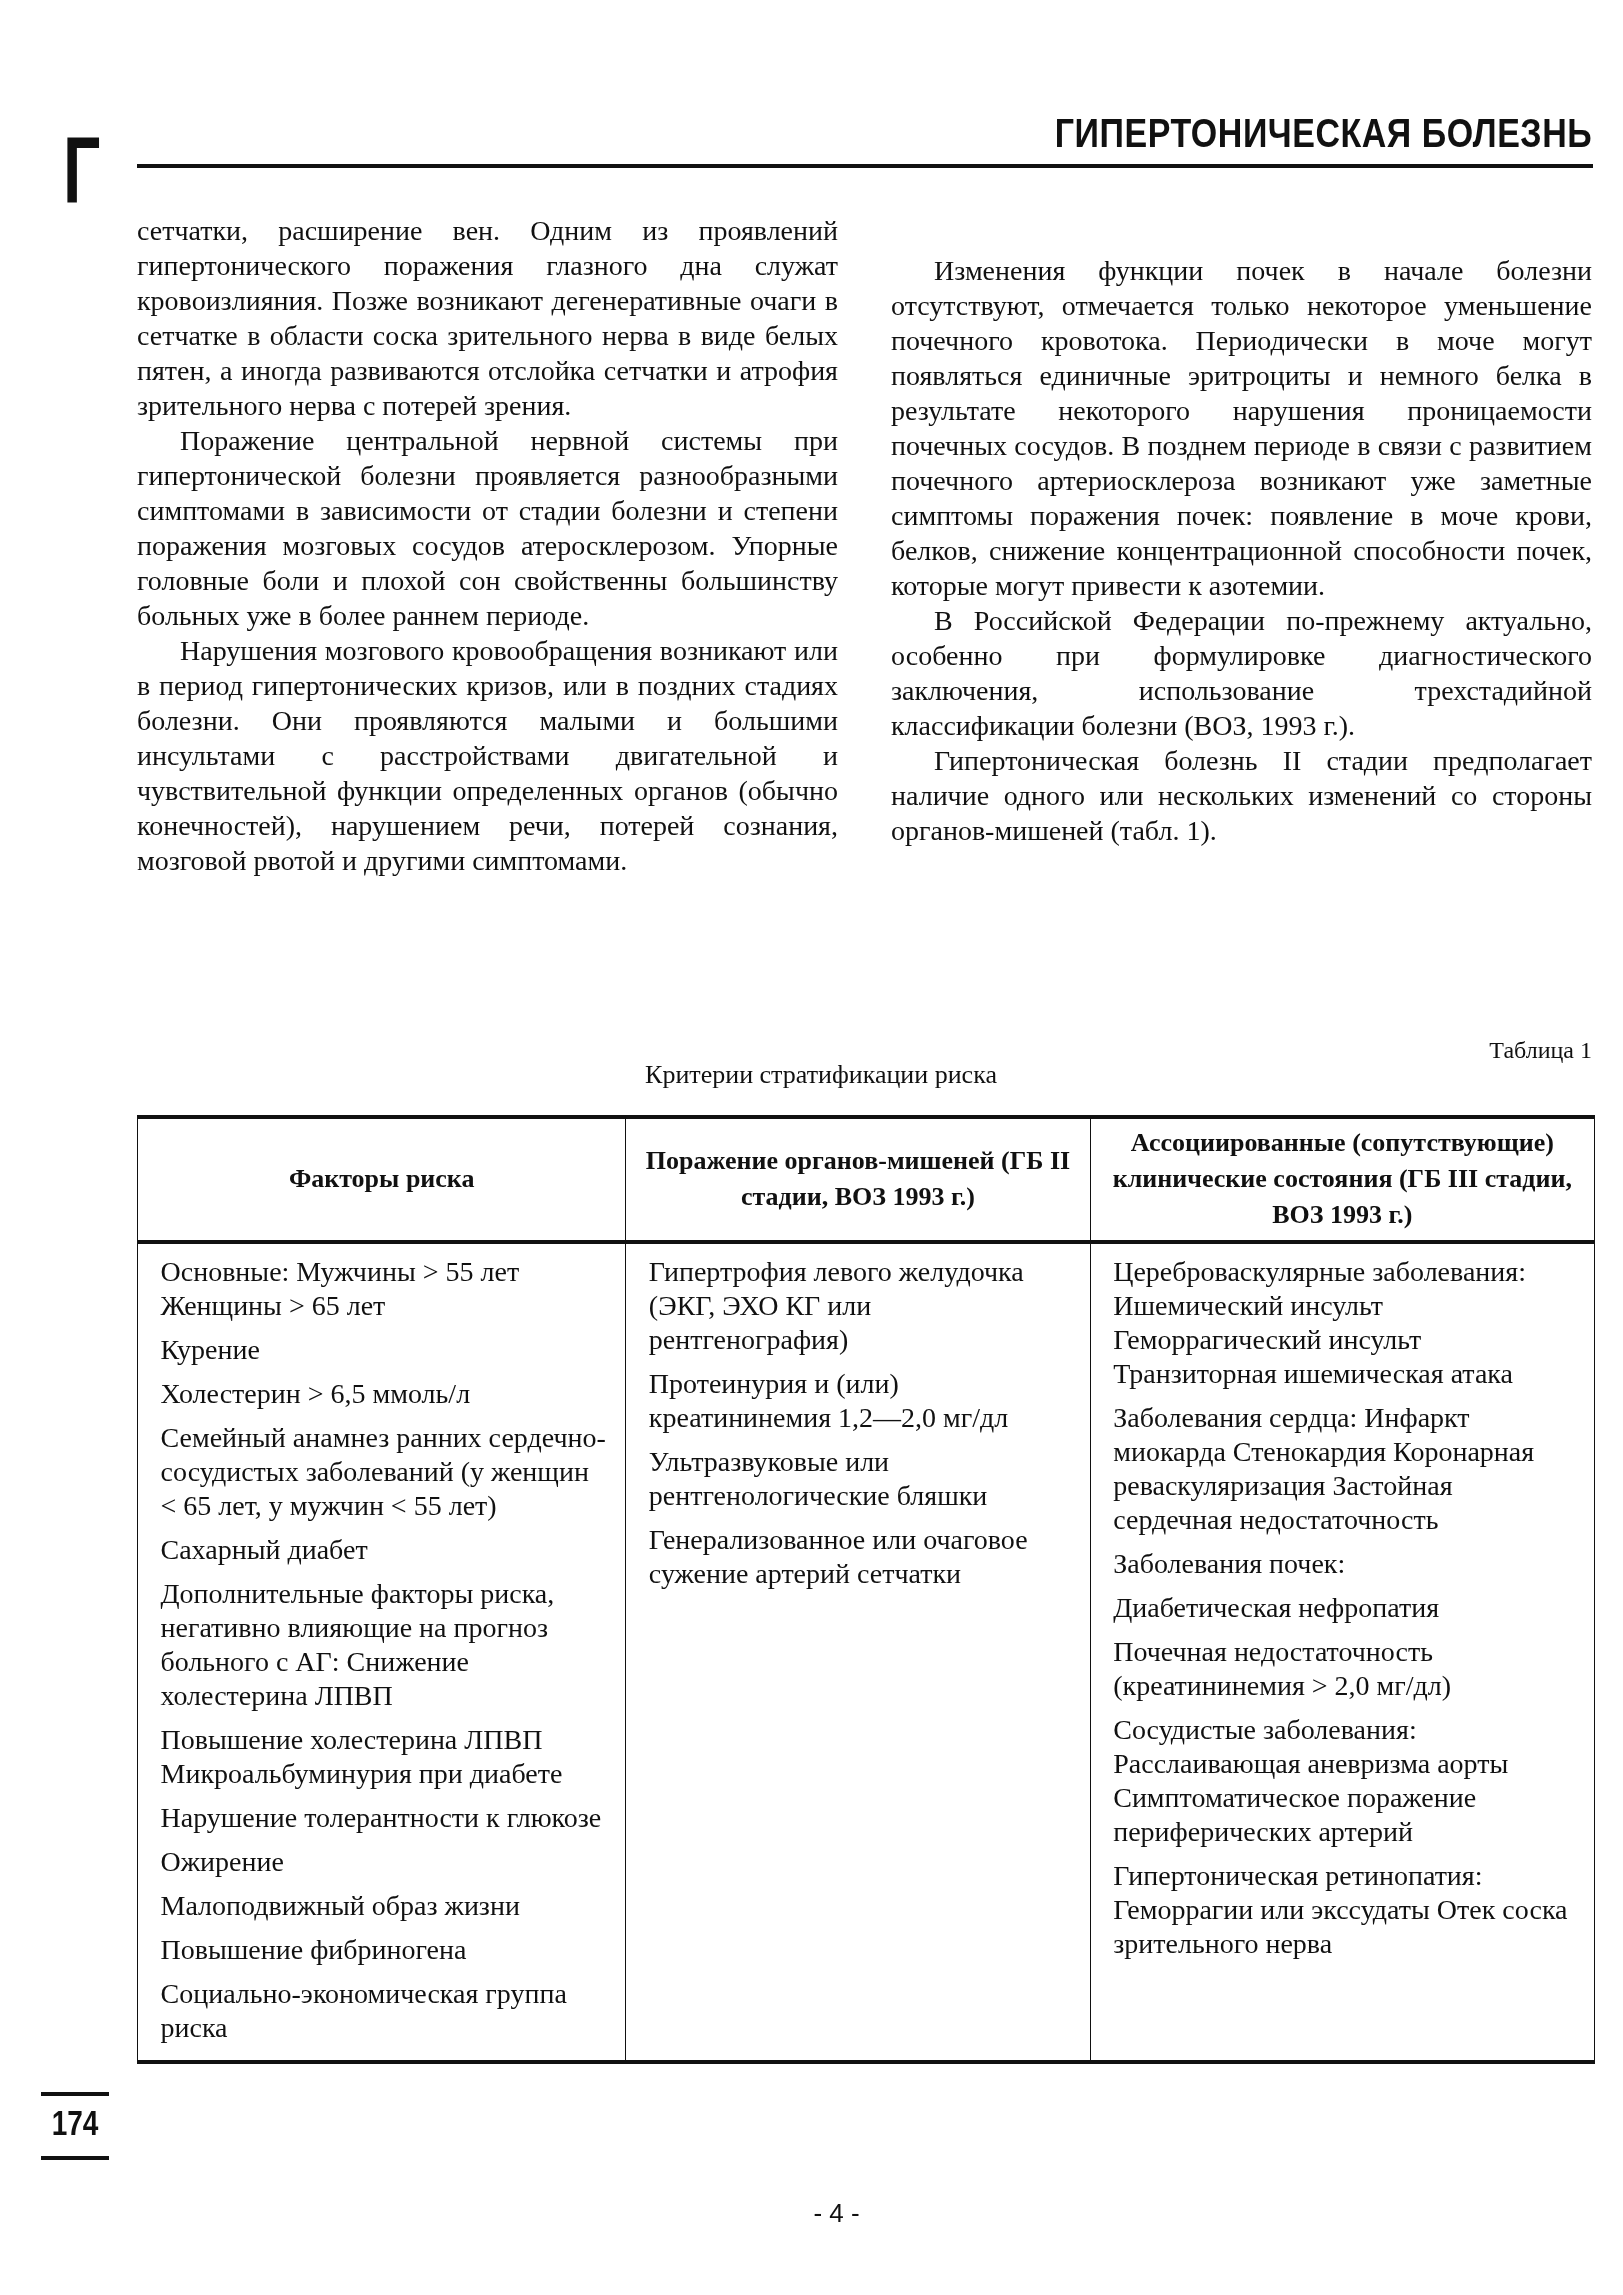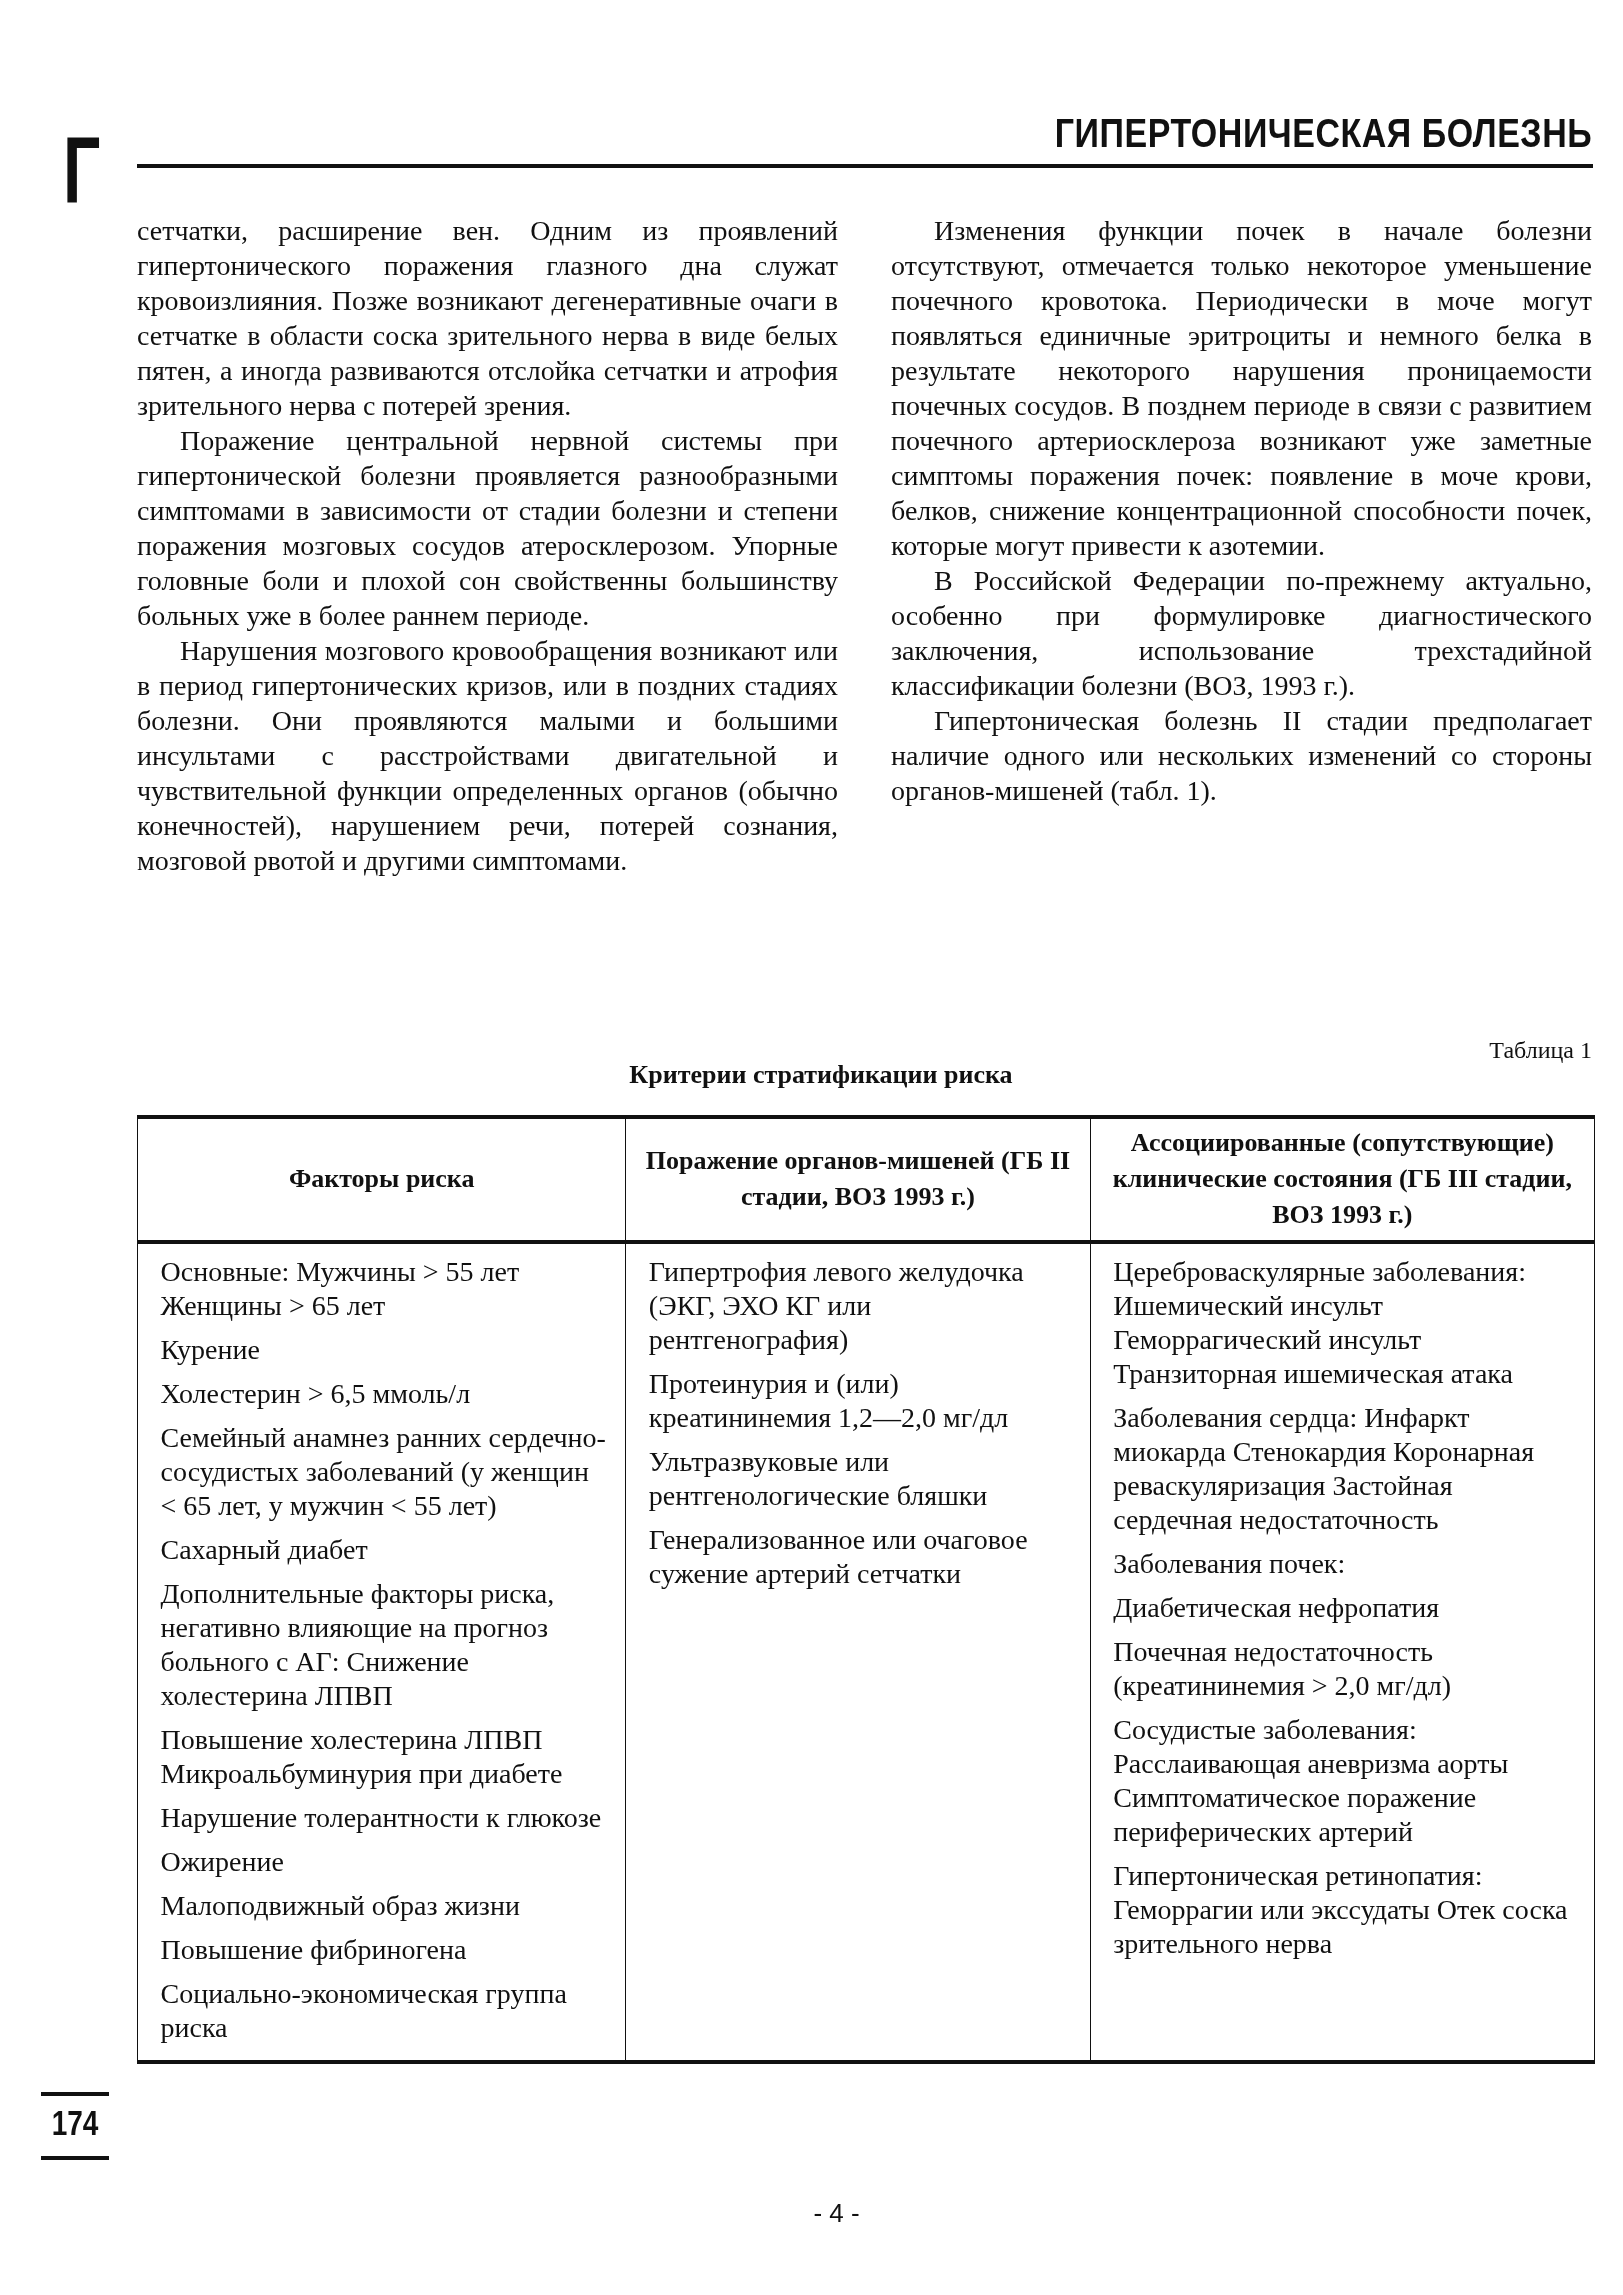--- a/index.html
+++ b/index.html
@@ -2,25 +2,25 @@
 <html style="font-size:10px"><head>
 <meta charset="utf-8">
 <style>
   html, body { margin:0; padding:0; background:#ffffff; }
   body { width:1623px; height:2295px; position:relative; overflow:hidden; color:#111; font-family:"Liberation Serif", serif; }
   .letter { position:absolute; left:63px; top:124px; font-family:"Liberation Sans", sans-serif; font-weight:bold; font-size:94px; line-height:1; transform:scaleX(0.7); transform-origin:left top; }
   .run-title { position:absolute; right:31px; top:111px; font-family:"Liberation Sans", sans-serif; font-weight:bold; font-size:40px; letter-spacing:0.6px; transform:scaleX(0.85); transform-origin:right top; }
   .rule { position:absolute; left:137px; right:30px; top:164px; height:3.8px; background:#111; }
   .col { position:absolute; top:213px; width:701px; font-size:28px; line-height:35px; text-align:justify;font-family:Liberation Serif, serif; }
   .col.left { left:137px; }
-  .col.right { left:891px; }
+  .col.right { left:891px;margin-top:40px; }
   .col p { margin:0; text-indent:0; }
   .col p.indent { text-indent:43px; }
   .tbl-label { position:absolute; right:31px; top:1037px; font-size:24px; }
-  .tbl-title { position:absolute; left:0; right:0; top:1060px; text-align:center; font-weight:bold; font-size:26px; padding-left:19px; }
+  .tbl-title { position:absolute; left:0; right:0; top:1060px; text-align:center; font-weight:normal; font-size:26px; padding-left:19px; }
   table.risk { position:absolute; left:137px; top:1115px; width:1458px; border-collapse:collapse; font-size:28px; line-height:34px; }
   table.risk th { font-weight:bold; font-size:26px; line-height:36px; border:1.9px solid #111; border-top:4.4px solid #111; border-bottom:4.4px solid #111; padding:6.3px 12.5px; vertical-align:middle; }
   table.risk td { border-left:1.9px solid #111; border-right:1.9px solid #111; border-bottom:4.4px solid #111; vertical-align:top; padding:11.3px 19px 5px 22.5px; }
   table.risk td .item { margin-bottom:10px; }
   .pg-num { position:absolute; left:41px; top:2092px; width:68px; text-align:center; }
   .pg-num .bar { height:3.8px; background:#111; }
   .pg-num .num { font-family:"Liberation Sans", sans-serif; font-weight:bold; font-size:35px; padding:7.5px 0 12.5px; transform:scaleX(0.8); }
   .footer { position:absolute; left:0; right:0; top:2198px; text-align:center; font-family:"Liberation Sans", sans-serif; font-size:26px; padding-left:50px; }
 </style>
 </head>

